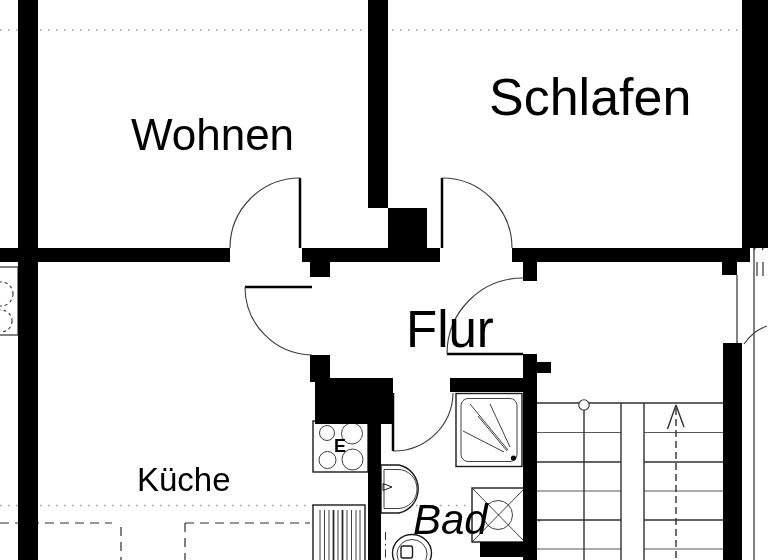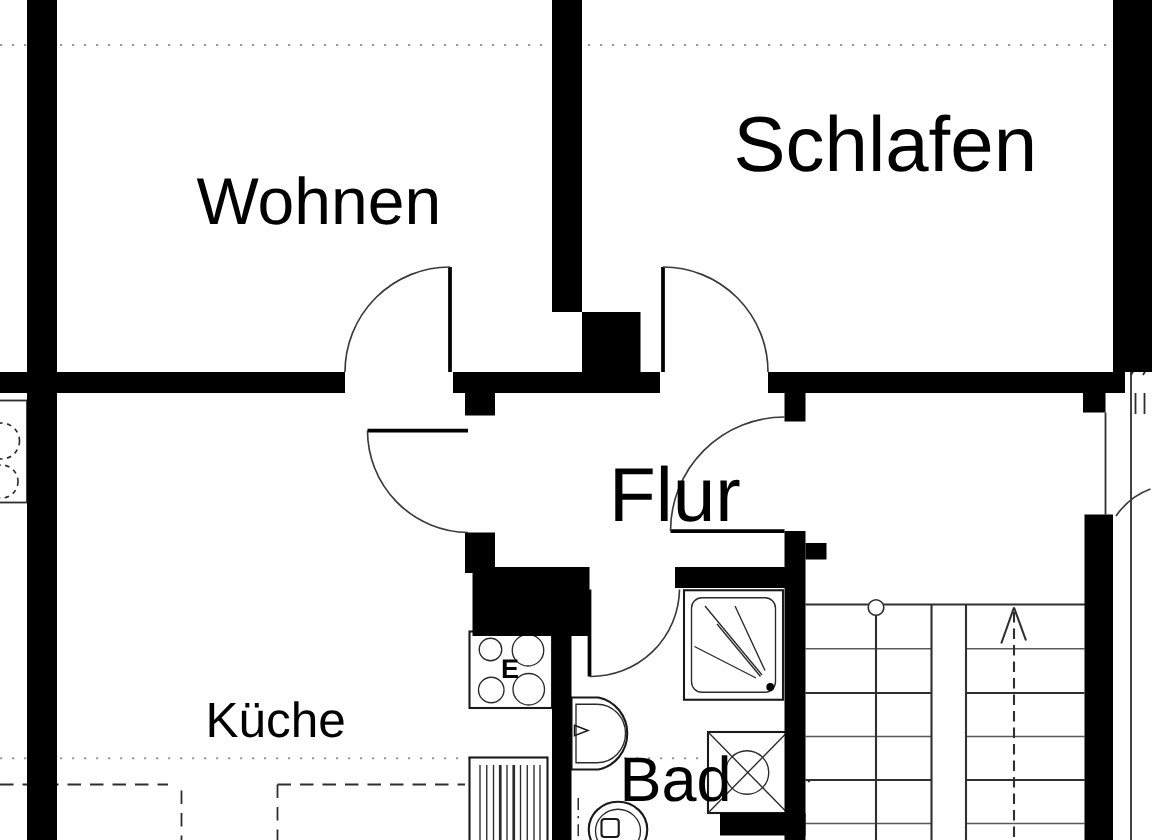--- a/index.html
+++ b/index.html
@@ -187,14 +187,14 @@
     <g>
       <line class="leaf" x1="393" y1="393" x2="393" y2="451"></line>
       <path class="arc" d="M393,451 A59,59 0 0 0 453,393"></path>
     </g>
   </svg>
 
   <div class="room-label" style="left:131px;top:69px;font-size:44px;margin-top:44px;">Wohnen</div>
   <div class="room-label" style="left:489px;top:71px;font-size:52px;">Schlafen</div>
   <div class="room-label" style="left:374px;top:304px;font-size:51px;margin-left:32px;">Flur</div>
   <div class="room-label" style="left:137px;top:463px;font-size:33px;">Küche</div>
-  <div class="room-label" style="left:413px;top:499px;font-size:42px;">Bad</div>
+  <div class="room-label" style="left:413px;top:499px;font-size:42px;font-style:italic;">Bad</div>
 </div>
 
 </body></html>

